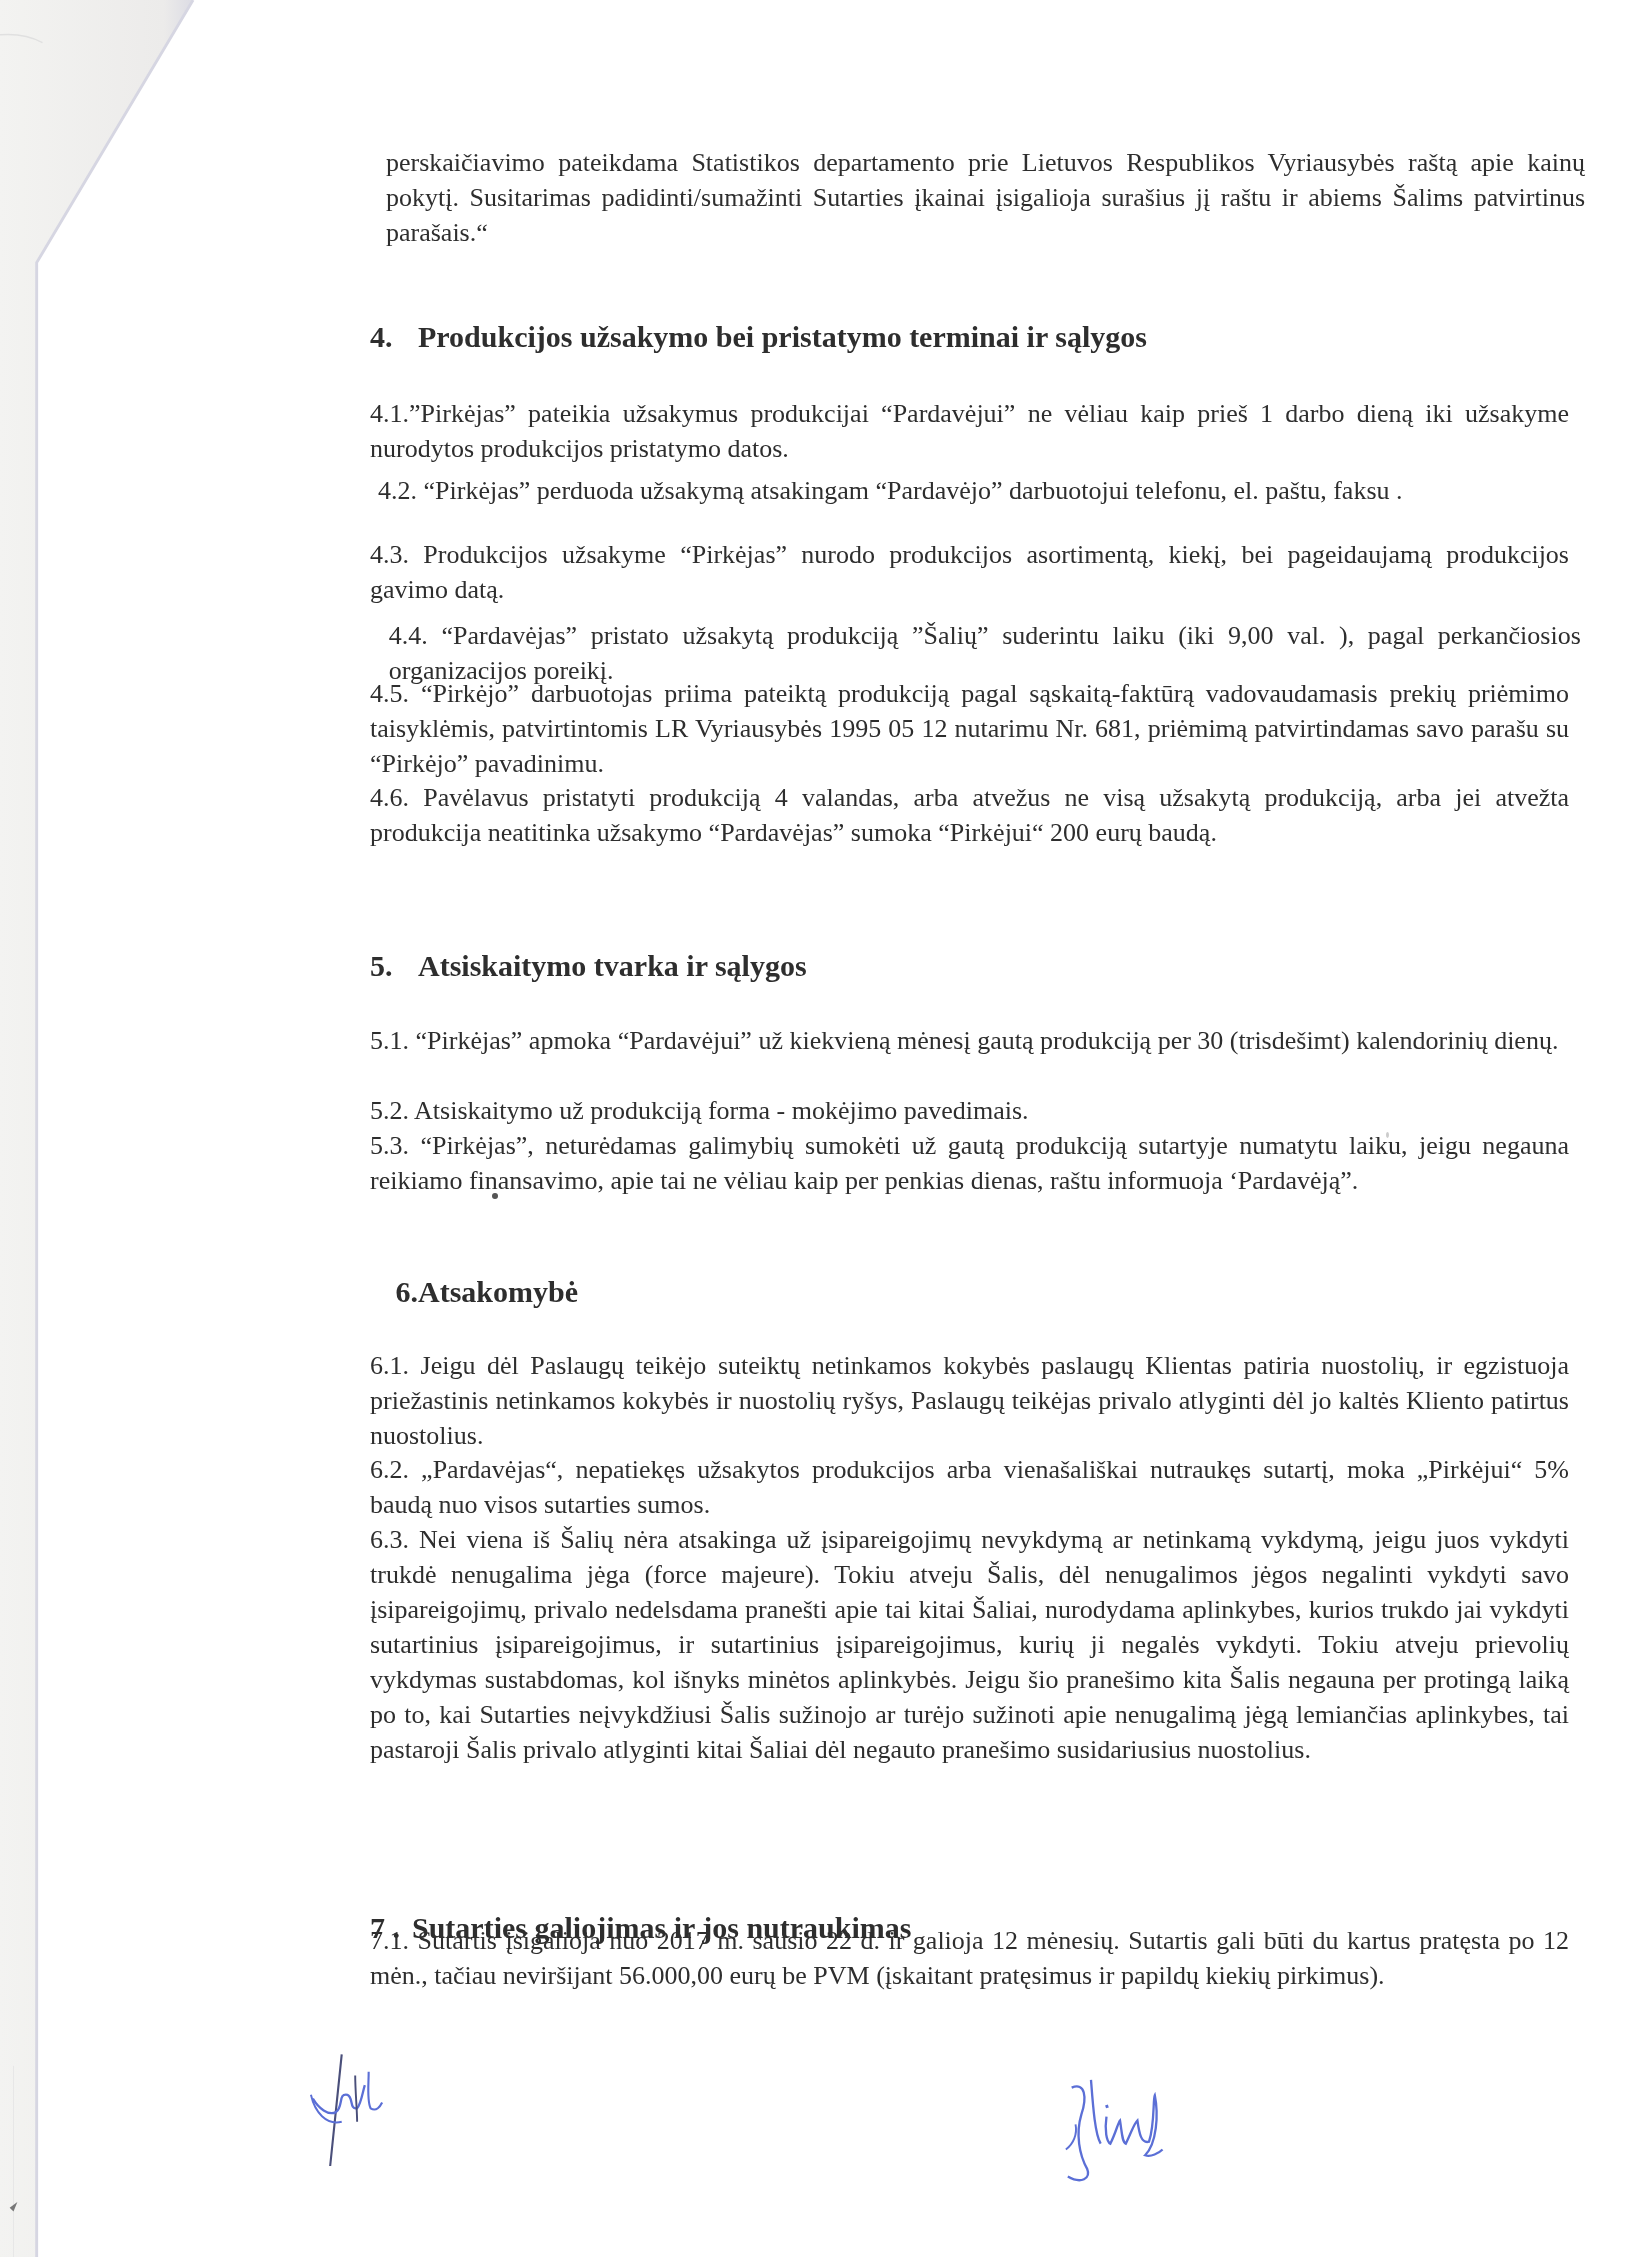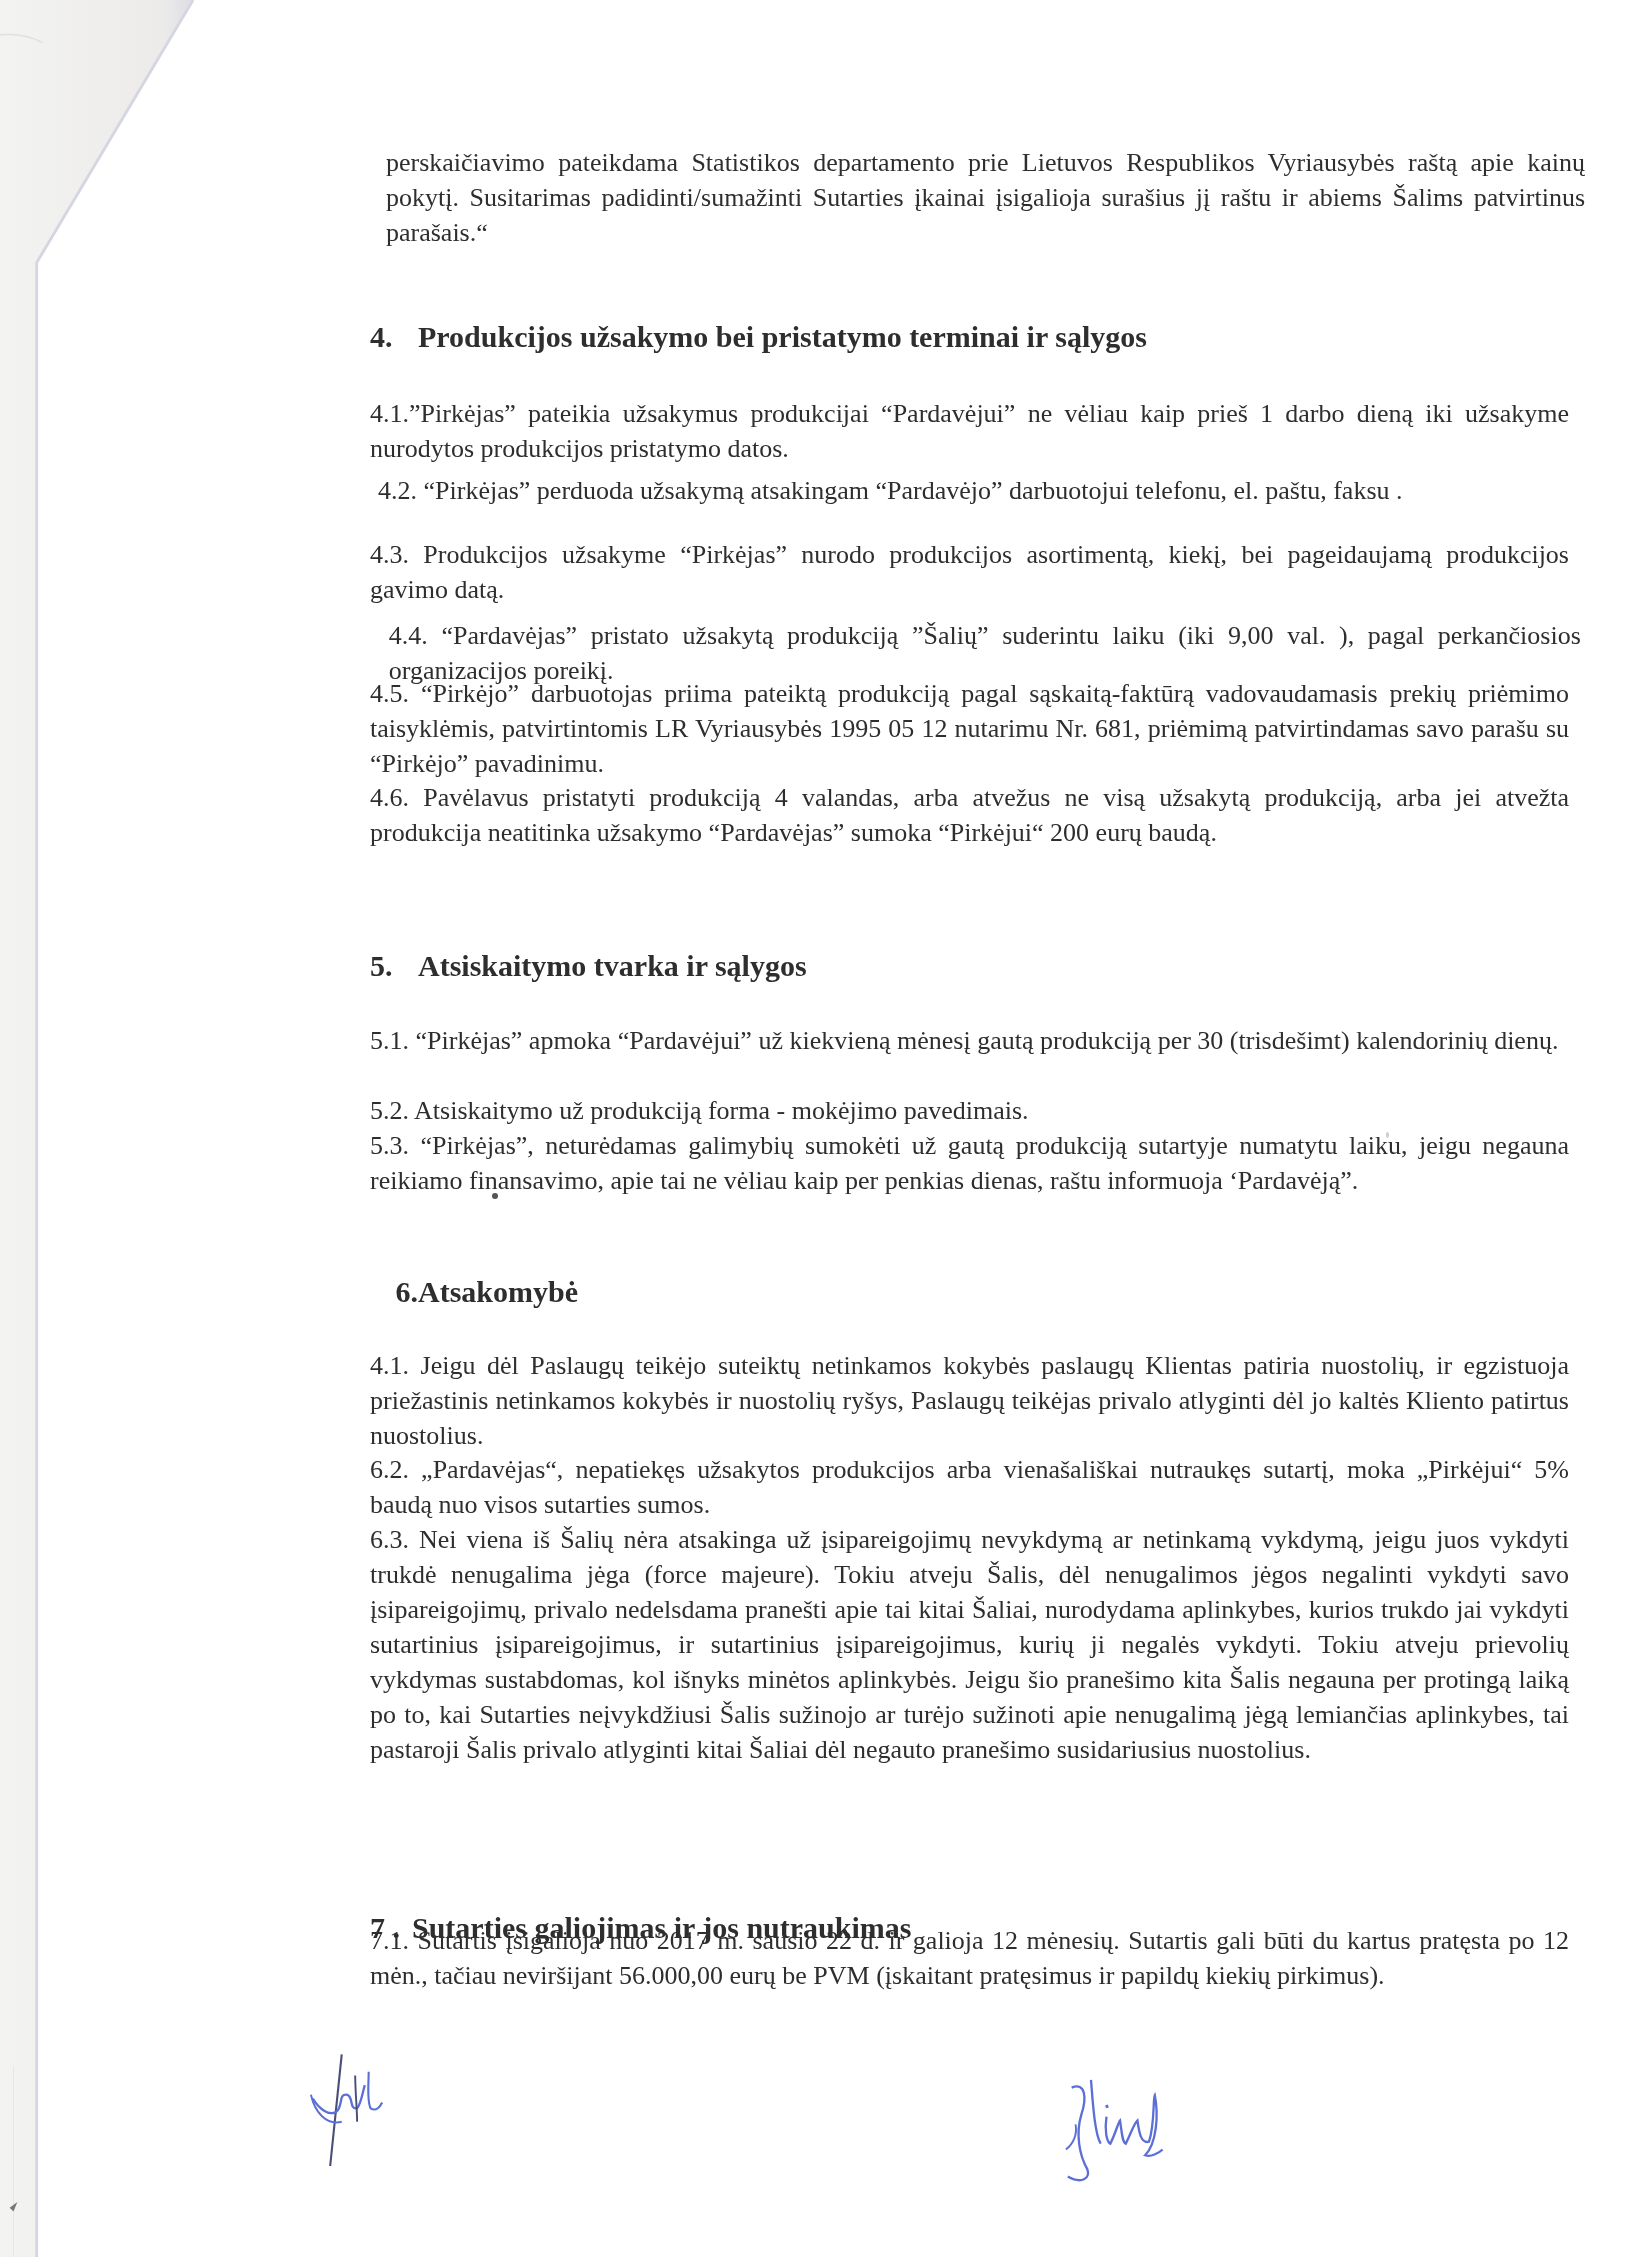--- a/index.html
+++ b/index.html
@@ -59,21 +59,21 @@
   <div class="heading" style="top:948px;">
     <span class="num">5.</span><span>Atsiskaitymo tvarka ir sąlygos</span>
   </div>
   <p class="para" style="top:1023px; margin:0;">5.1. “Pirkėjas” apmoka “Pardavėjui” už kiekvieną mėnesį gautą produkciją per 30 (trisdešimt) kalendorinių dienų.</p>
   <p class="para" style="top:1093px; margin:0;">5.2.  Atsiskaitymo už produkciją forma - mokėjimo pavedimais.</p>
   <p class="para" style="top:1128px; margin:0;">5.3. “Pirkėjas”, neturėdamas galimybių sumokėti už gautą produkciją sutartyje numatytu laiku, jeigu negauna reikiamo finansavimo, apie tai ne vėliau kaip per penkias dienas, raštu informuoja ‘Pardavėją”.</p>
 
   <div class="heading" style="top:1274px;text-align:right;">
     <span class="num">6.</span><span>Atsakomybė</span>
   </div>
-  <p class="para" style="top:1348px; margin:0;">4.1. Jeigu dėl Paslaugų teikėjo suteiktų netinkamos kokybės paslaugų Klientas patiria nuostolių, ir egzistuoja priežastinis netinkamos kokybės ir nuostolių ryšys, Paslaugų teikėjas privalo atlyginti dėl jo kaltės Kliento patirtus nuostolius.</p>
+  <p class="para" style="top:1348px; margin:0;">6.1. Jeigu dėl Paslaugų teikėjo suteiktų netinkamos kokybės paslaugų Klientas patiria nuostolių, ir egzistuoja priežastinis netinkamos kokybės ir nuostolių ryšys, Paslaugų teikėjas privalo atlyginti dėl jo kaltės Kliento patirtus nuostolius.</p>
   <p class="para" style="top:1452px; margin:0;">6.2. „Pardavėjas“, nepatiekęs užsakytos produkcijos arba vienašališkai nutraukęs sutartį, moka „Pirkėjui“ 5% baudą nuo visos sutarties sumos.</p>
   <p class="para" style="top:1522px; margin:0;">6.3.  Nei viena iš Šalių nėra atsakinga už įsipareigojimų nevykdymą ar netinkamą vykdymą, jeigu juos vykdyti trukdė nenugalima jėga (force majeure). Tokiu atveju Šalis, dėl nenugalimos jėgos negalinti vykdyti savo įsipareigojimų, privalo nedelsdama pranešti apie tai kitai Šaliai, nurodydama aplinkybes, kurios trukdo jai vykdyti sutartinius įsipareigojimus, ir sutartinius įsipareigojimus, kurių ji negalės vykdyti. Tokiu atveju prievolių vykdymas sustabdomas, kol išnyks minėtos aplinkybės. Jeigu šio pranešimo kita Šalis negauna per protingą laiką po to, kai Sutarties neįvykdžiusi Šalis sužinojo ar turėjo sužinoti apie nenugalimą jėgą lemiančias aplinkybes, tai pastaroji Šalis privalo atlyginti kitai Šaliai dėl negauto pranešimo susidariusius nuostolius.</p>
 
   <div class="heading h7" style="top:1910px;">
     <span class="num">7 .</span><span>Sutarties galiojimas ir jos nutraukimas</span>
   </div>
   <p class="para" style="top:1923px; margin:0;">7.1.   Sutartis  įsigalioja nuo 2017 m. sausio 22 d. ir  galioja 12 mėnesių. Sutartis gali būti du kartus pratęsta po 12 mėn., tačiau neviršijant 56.000,00 eurų be PVM (įskaitant pratęsimus ir papildų kiekių pirkimus).</p>
 </div>
 
 <div class="speck" style="left:492px; top:1193px; width:5.8px; height:5.8px;"></div>

